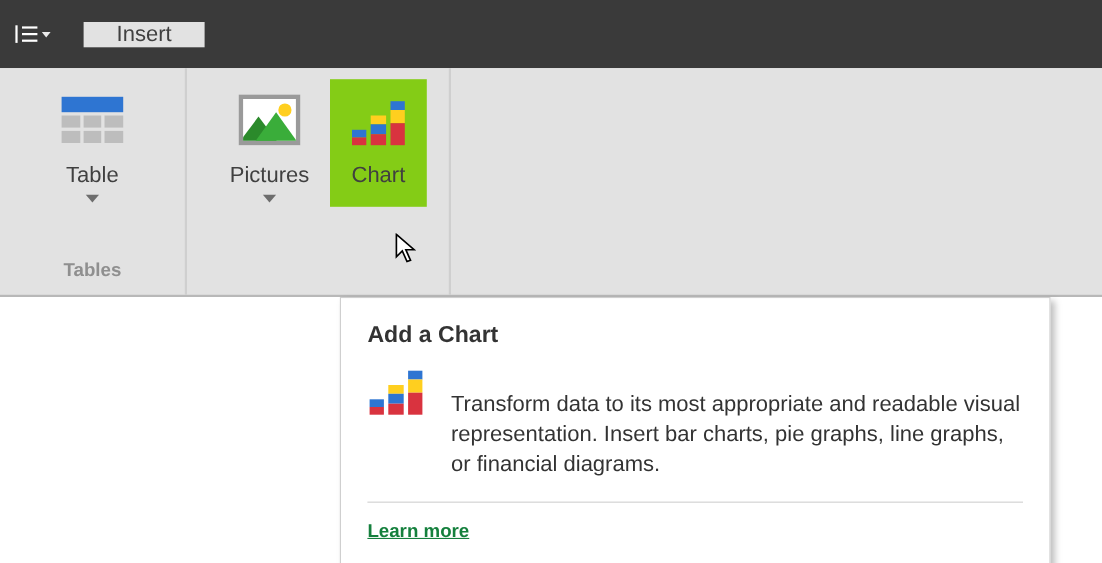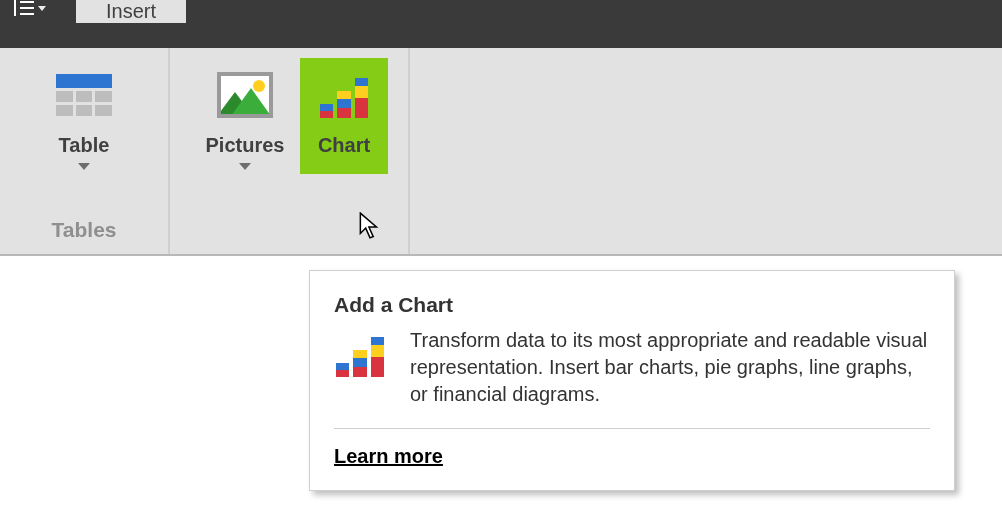--- a/index.html
+++ b/index.html
@@ -9,24 +9,24 @@
     width: 1002px;
     height: 512px;
     font-family: "Segoe UI", Tahoma, sans-serif;
     background: #ffffff;
     overflow: hidden;
   }
 
   
   .tabstrip {
     position: relative;
-    height: 48px;
+    height: 62px;
     background: #3a3a3a;
     display: flex;
-    align-items: flex-start;
+    align-items: center;
   }
   .outline-btn {
     width: 60px;
     display: flex;
     align-items: center;
     justify-content: center;
     gap: 4px;
     cursor: pointer;
   }
   .outline-btn .lines {
@@ -85,25 +85,24 @@
     border-right: 2px solid #cfcfcf;
     display: flex;
     flex-direction: column;
     padding: 10px 0 0 0;
   }
   .group-buttons {
     flex: 1;
     display: flex;
     align-items: flex-start;
     justify-content: center;
-    font-weight: bold;
   }
   .group-label {
     text-align: center;
-    font-size: 21px;
+    font-size: 17px;
     font-weight: 600;
     color: #8f8f8f;
     padding: 10px 0 12px 0;
   }
 
   .ribbon-btn {
     display: flex;
     flex-direction: column;
     align-items: center;
     padding: 8px 10px 4px 10px;
@@ -246,30 +245,31 @@
   }
   .tooltip .tt-icon {
     flex: 0 0 52px;
     margin-top: 4px;
   }
   .tooltip .tt-desc {
     flex: 1;
     font-size: 20px;
     line-height: 1.35;
     color: #333;
+    margin-top: 28px;
   }
   .tooltip hr {
     margin: 20px 0 16px 0;
     border: none;
     border-top: 1px solid #cfcfcf;
   }
   .tooltip .tt-link {
-    font-size: 20px;
+    font-size: 17px;
     font-weight: 700;
-    color: #000000;
+    color: #15803d;
     text-decoration: underline;
     cursor: pointer;
   }
 
 </style>
 </head>
 <body>
 
 <div class="tabstrip">
   <div class="outline-btn">

